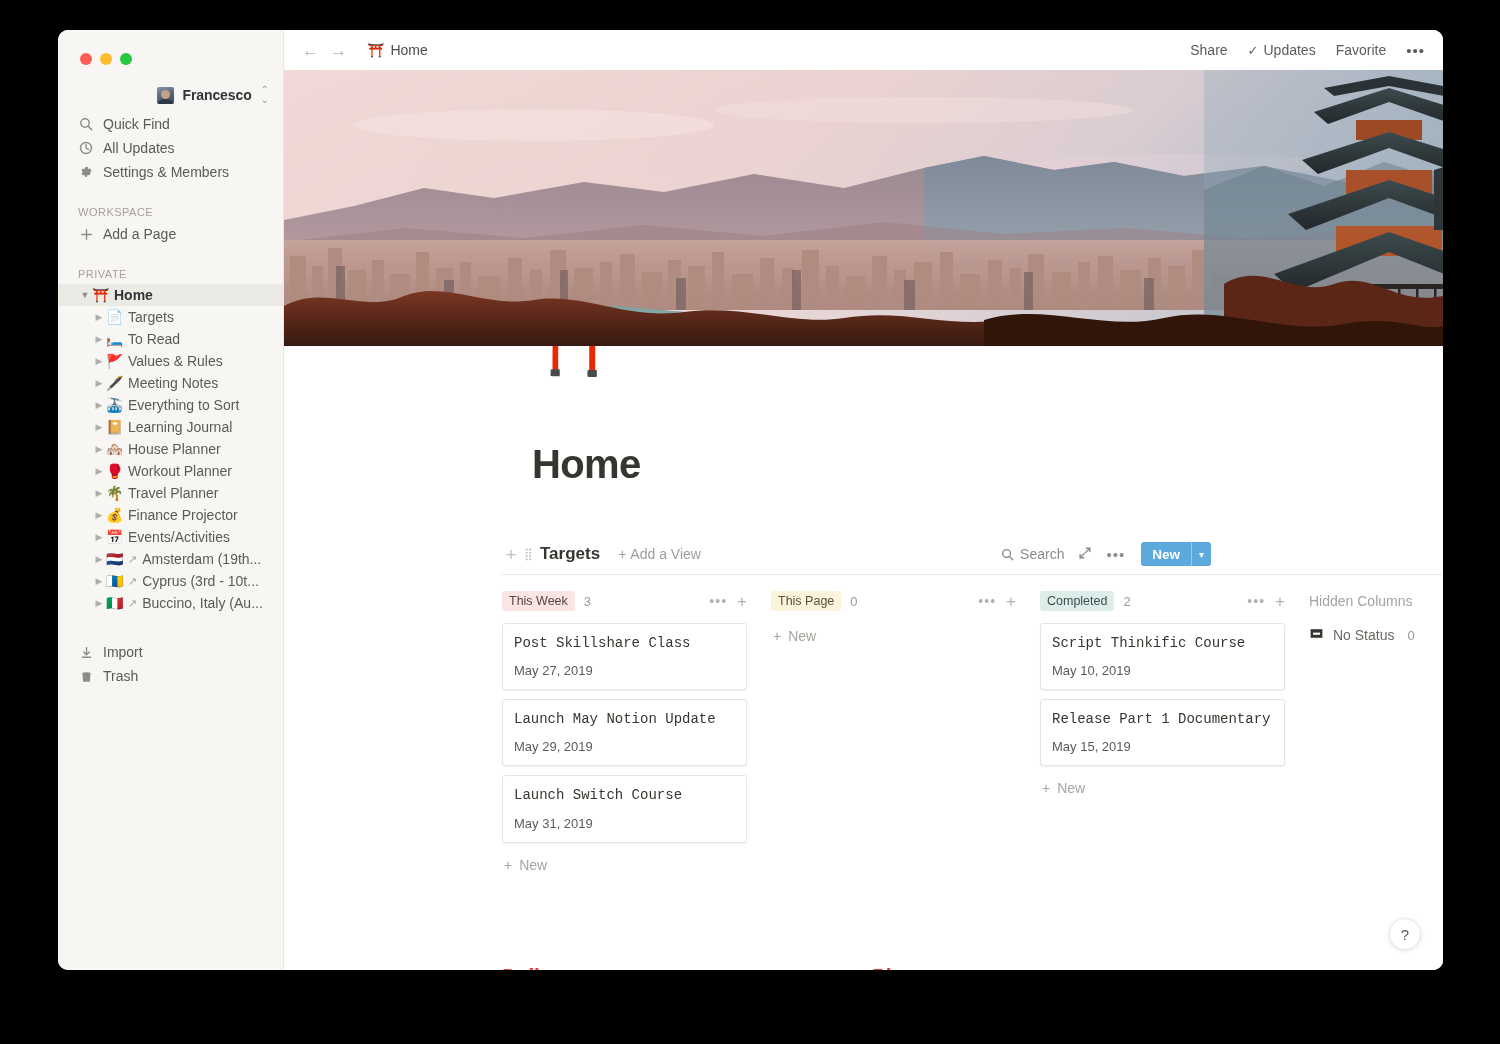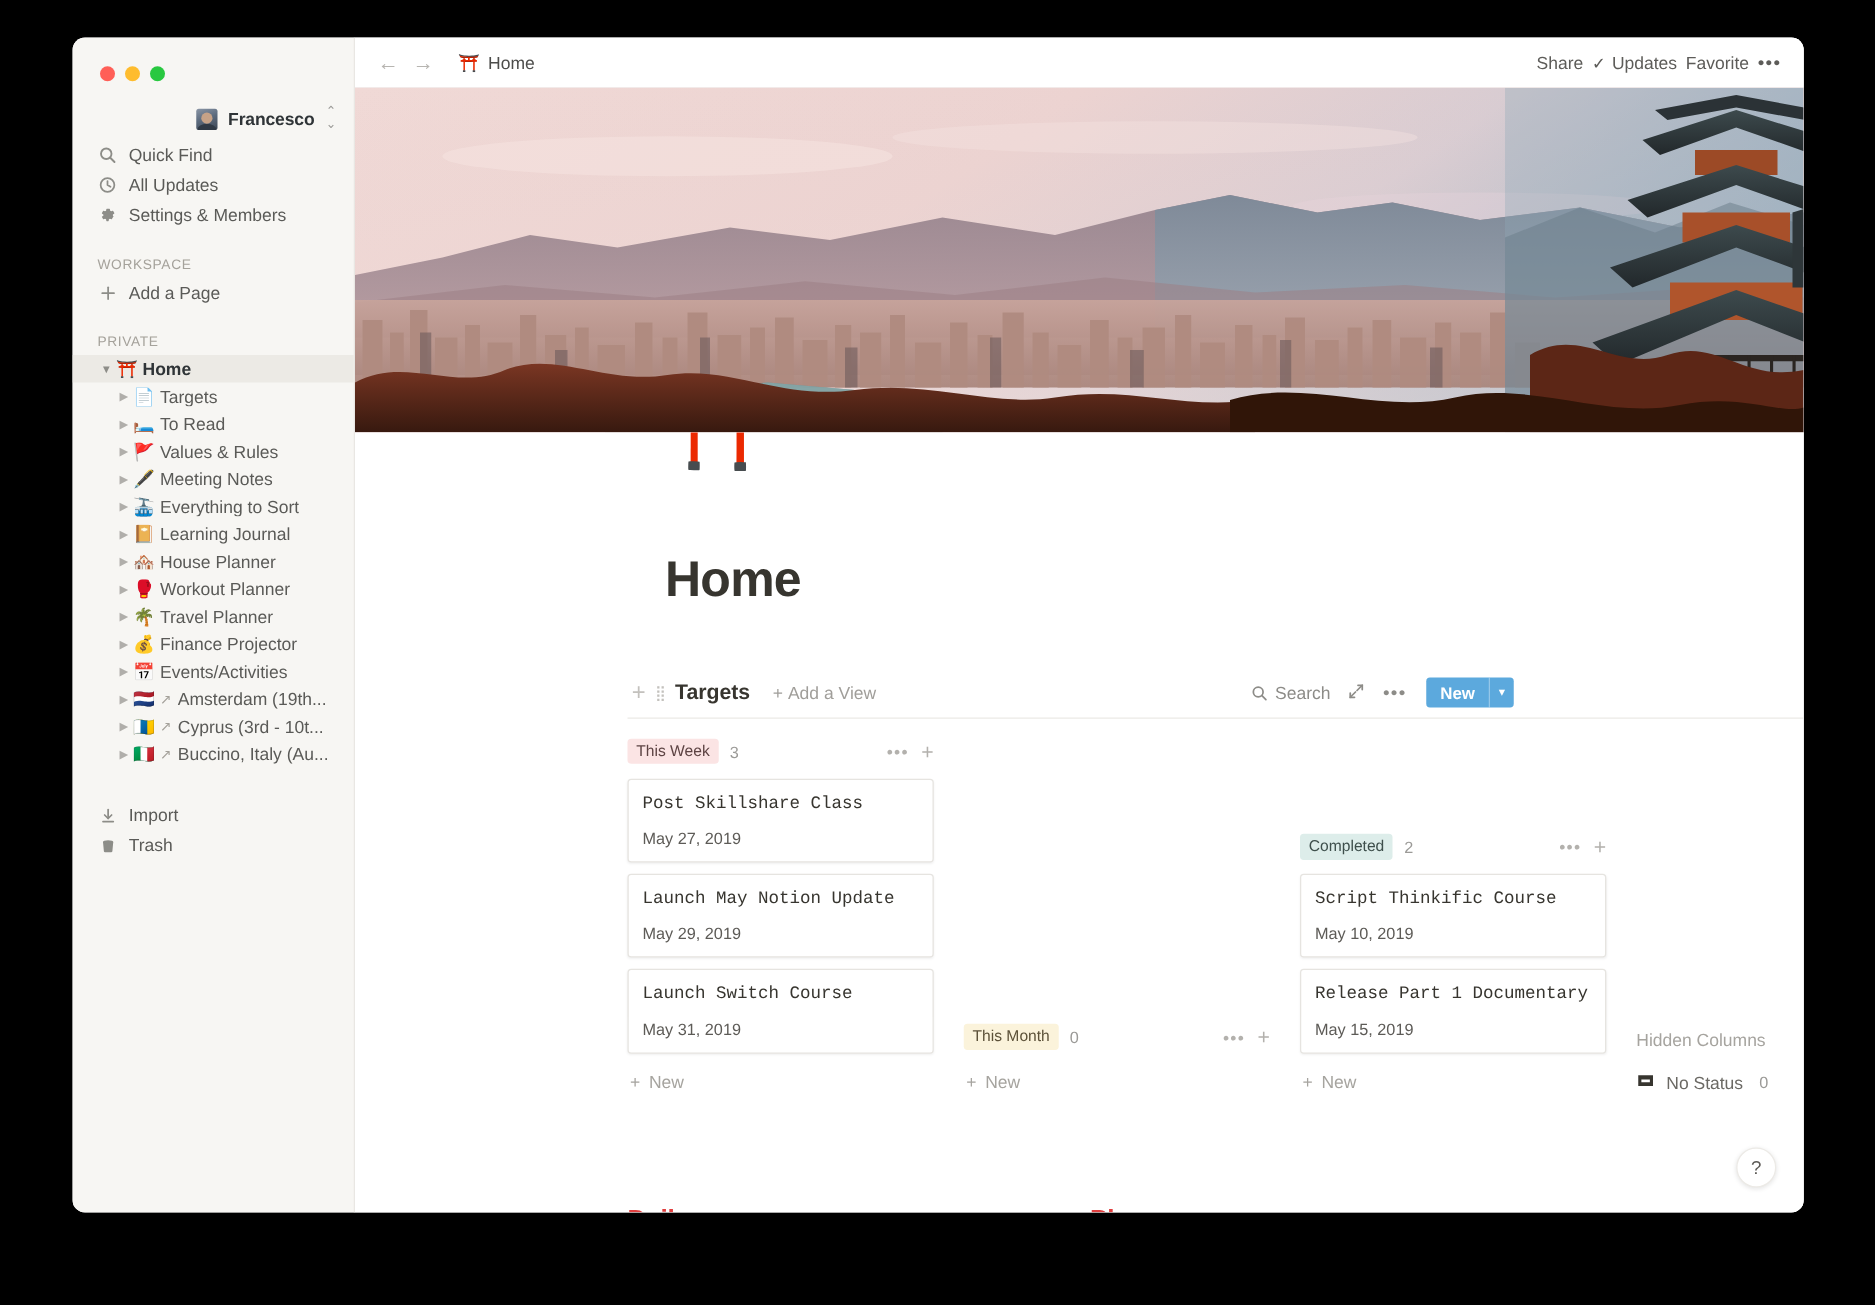--- a/index.html
+++ b/index.html
@@ -151,21 +151,21 @@
   }
   .nav-arrows { display: flex; gap: 11px; align-items: center; color: #b7b5b1; }
   .nav-arrow { font-size: 17px; cursor: pointer; line-height: 1; }
   .crumb {
     display: flex; align-items: center; gap: 6px;
     margin-left: 15px; font-size: 14px; color: #4d4d4b;
     cursor: pointer; padding: 2px 5px; border-radius: 3px;
   }
   .crumb-emoji { font-size: 14px; line-height: 1; }
   .top-right {
-    margin-left: auto; display: flex; align-items: center; gap: 7px;
+    margin-left: auto; display: flex; align-items: center; gap: 20px;
     font-size: 14px; color: #5d5c59;
   }
   .top-right span { cursor: pointer; }
   .updates-btn { display: flex; align-items: center; gap: 5px; }
   .check { color: #5d5c59; font-size: 13px; }
   .dots { letter-spacing: 1px; font-size: 15px; color: #5d5c59; }
 
   
   .hero {
     height: 276px; flex: 0 0 276px;
@@ -239,21 +239,21 @@
     display: flex; align-items: center;
     border-left: 1px solid rgba(255,255,255,.35);
   }
 
   .board-divider {
     height: 1px; background: #eceae6;
     margin: 5px 0 0 0; width: 955px;
   }
 
   .columns {
-    display: flex; gap: 24px; margin-top: 13px; align-items: flex-end;
+    display: flex; gap: 24px; margin-top: 13px;
   }
   .col { width: 245px; flex: 0 0 245px; }
   .col-head {
     display: flex; align-items: center;
     height: 26px; margin-bottom: 9px;
   }
   .tag {
     font-size: 12.5px; padding: 2px 7px; border-radius: 3px;
     line-height: 1.35;
   }
@@ -718,21 +718,21 @@
                   <div class="card-title">Launch Switch Course</div>
                   <div class="card-date">May 31, 2019</div>
                 </div>
                 <div class="col-new">
                   <span>+</span>
                   <span>New</span>
                 </div>
               </div>
               <div class="col">
                 <div class="col-head">
-                  <span class="tag yellow">This Month</span>
+                  <span class="tag yellow">This Page</span>
                   <span class="col-count">0</span>
                   <span class="col-actions">
                     <span class="col-dots">•••</span>
                     <span class="col-plus">+</span>
                   </span>
                 </div>
                 <div class="col-new">
                   <span>+</span>
                   <span>New</span>
                 </div>

